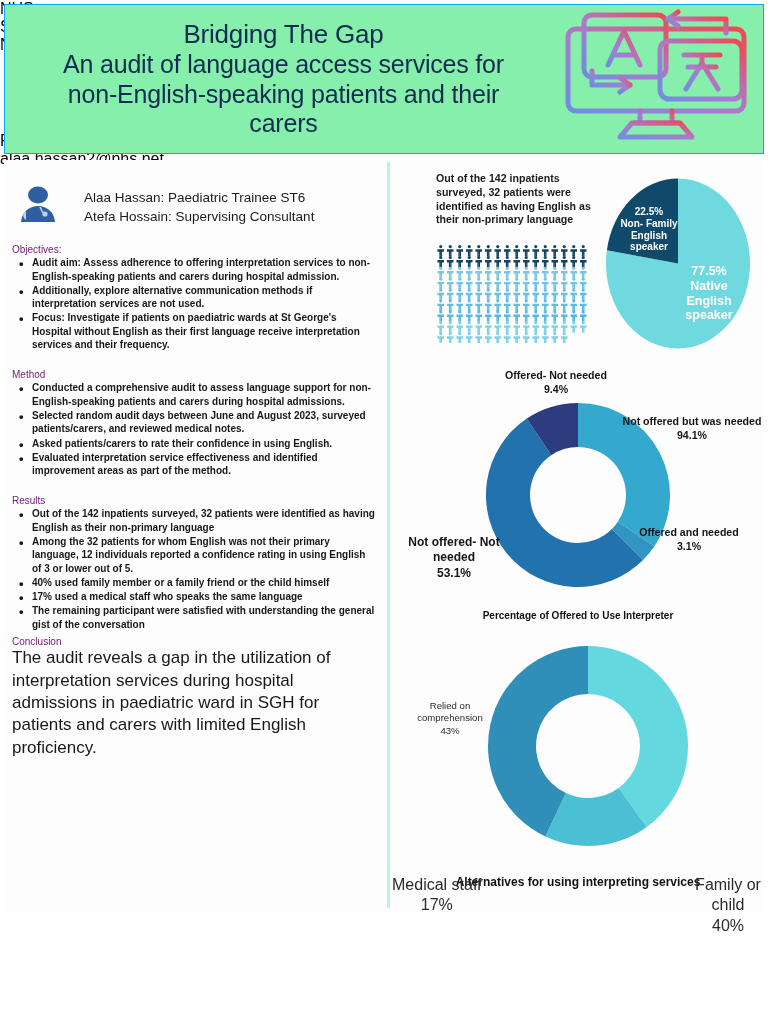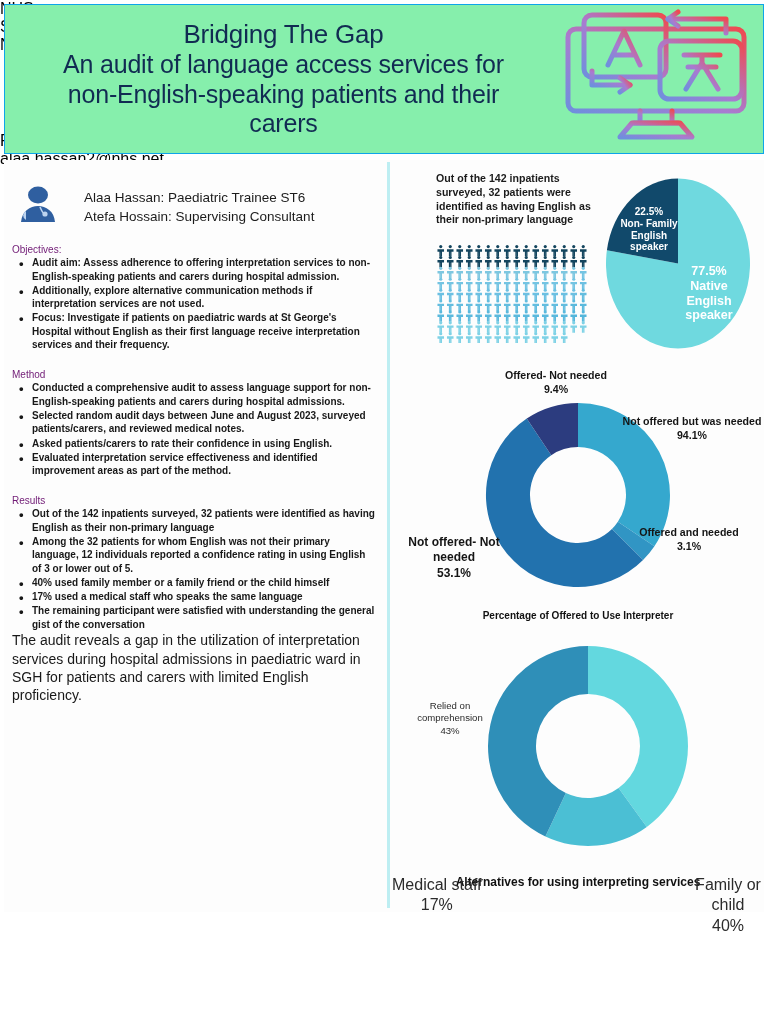--- a/index.html
+++ b/index.html
@@ -88,21 +88,21 @@
     color: #181818;
     margin-top: 1px;
     font-weight: bold;
   }
   ul.bullets > li::before {
     content: "\2022";
     position: absolute; left: 7px; top: -1px;
     font-size: 13px; color: #181818;
   }
   .para {
-    font-size: 14px;
+    font-size: 17px;
     line-height: 1.32;
     color: #181818;
   }
 
   
   .rtop { position: relative; width: 372px; height: 205px; }
   .rtop-caption {
     position: absolute; left: 44px; top: 12px;
     width: 170px;
     font-size: 10.6px; font-weight: bold; color: #1b1b1b;
@@ -279,20 +279,21 @@
 
       <div class="sec-head">Results</div>
       <ul class="bullets">
         <li>Out of the 142 inpatients surveyed, 32 patients were identified as having English as their non-primary language</li>
         <li>Among the 32 patients for whom English was not their primary language, 12 individuals reported a confidence rating in using English of 3 or lower out of 5.</li>
         <li>40% used  family member or a family friend or the child himself</li>
         <li>17% used a medical staff who speaks the same language</li>
         <li>The remaining participant were satisfied with understanding the general gist of the conversation</li>
       </ul>
 
+      <div class="sec-head tight">Conclusion</div>
       <div class="para">The audit reveals a gap in the utilization of interpretation services during hospital admissions in paediatric ward in SGH for patients and carers with limited English proficiency.</div>
     </div>
 
     <div class="col-divider"></div>
 
     <div class="col-right">
 
       <div class="rtop">
         <div class="rtop-caption">Out of the 142 inpatients surveyed, 32 patients were identified as having English as their non-primary language</div>
 

